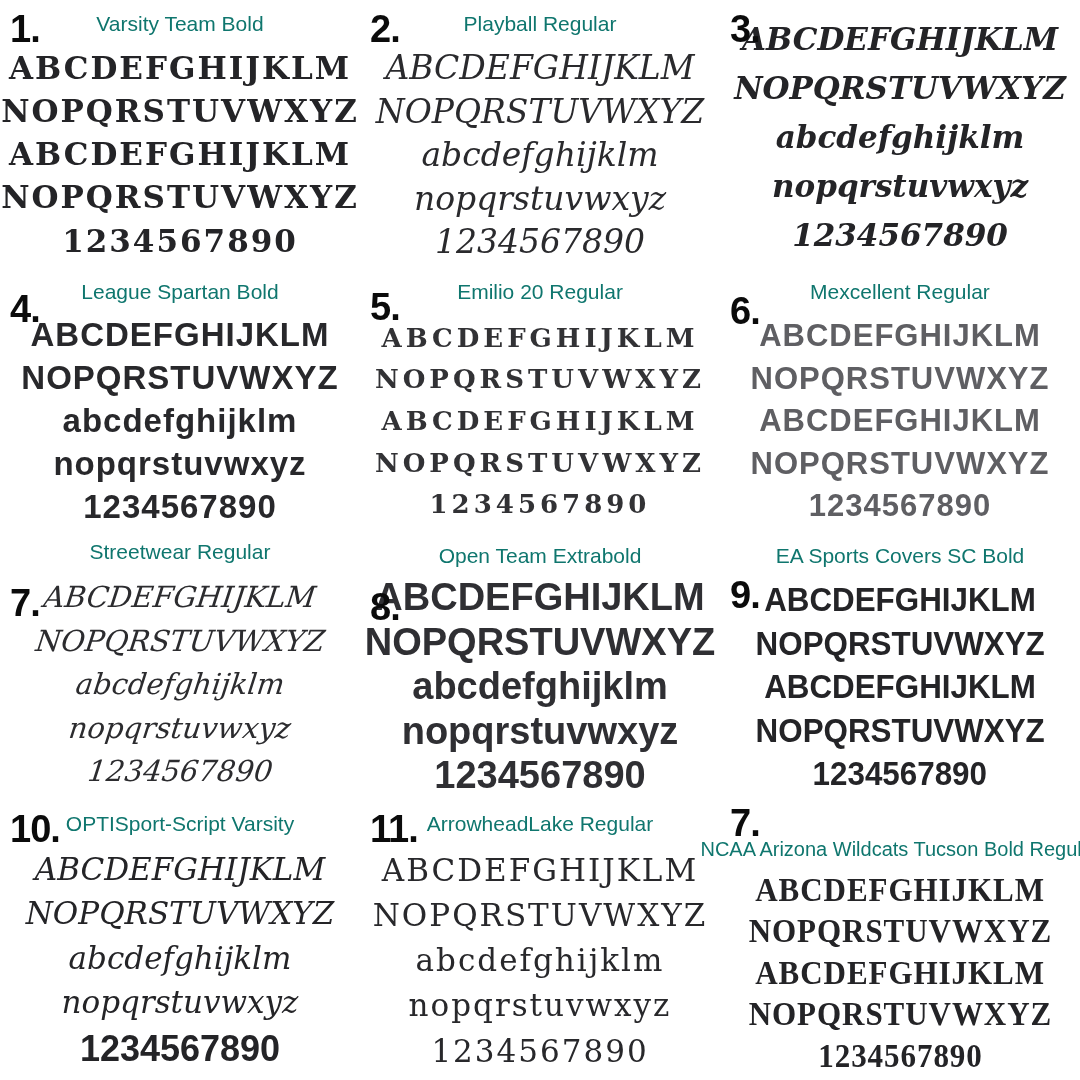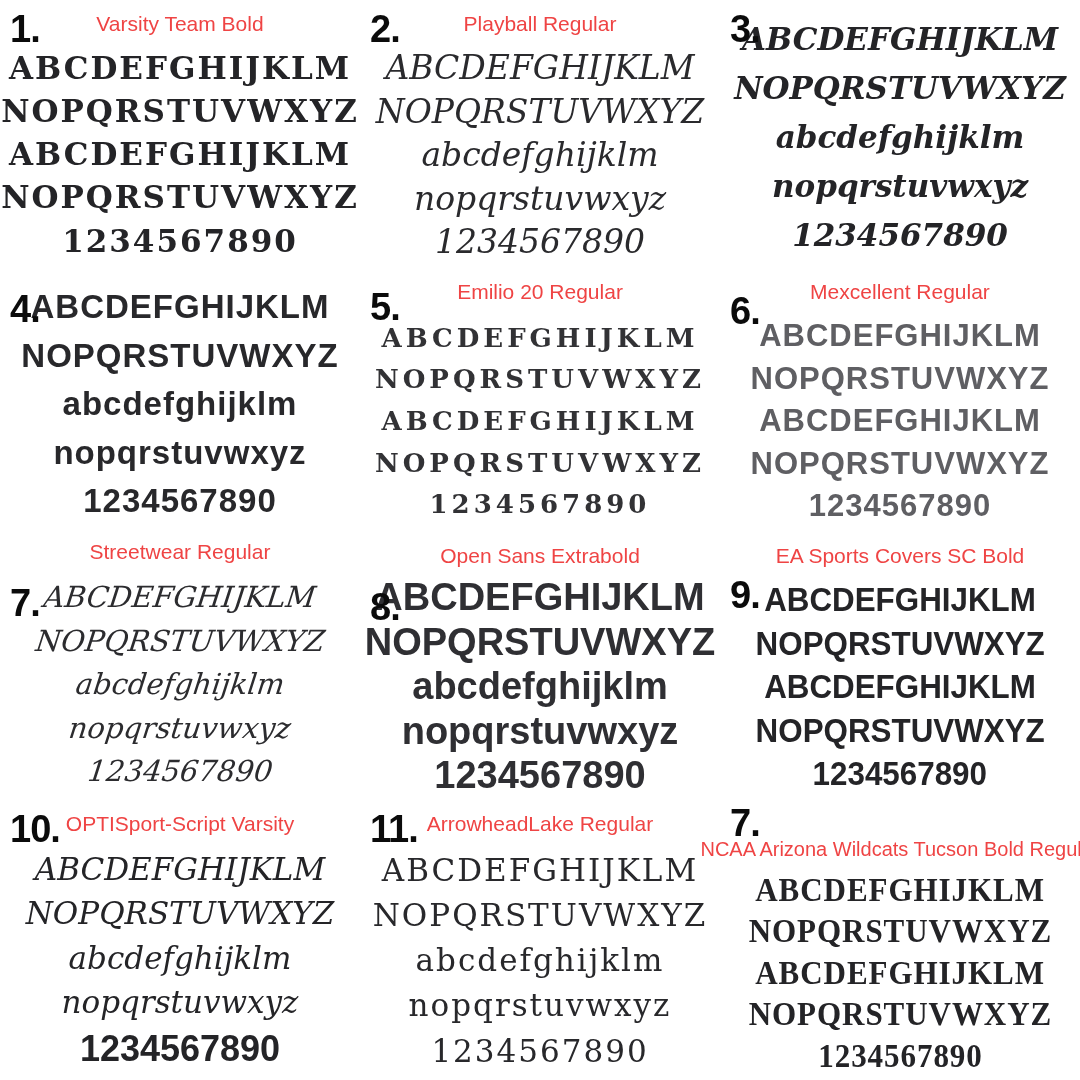--- a/index.html
+++ b/index.html
@@ -21,21 +21,21 @@
     padding-top:8px;box-sizing:border-box;
   }
   .num{
     position:absolute;left:10px;top:10px;
     font-family:"Liberation Sans",sans-serif;
     font-weight:900;font-size:38px;color:#0b0b0b;
     letter-spacing:-1px;line-height:1;
   }
   .label{
     font-family:"Liberation Sans",sans-serif;
-    font-size:21px;color:#ef4444;font-weight:400;
+    font-size:21px;color:#0f766e;font-weight:400;
     margin:4px 0 6px 0;text-align:center;white-space:nowrap;
   }
   .lines{
     display:flex;flex-direction:column;align-items:center;
     justify-content:space-evenly;flex:1;width:100%;
   }
   .line{white-space:nowrap;line-height:1.08;color:#232326;}
 
   
   .c1 .line{font-family:"DejaVu Serif",serif;font-weight:900;font-size:31px;letter-spacing:2px;color:#242427;}
@@ -107,20 +107,21 @@
       <div class="line">ABCDEFGHIJKLM</div>
       <div class="line">NOPQRSTUVWXYZ</div>
       <div class="line">abcdefghijklm</div>
       <div class="line">nopqrstuvwxyz</div>
       <div class="line">1234567890</div>
     </div>
   </section>
 
   <section class="cell c4">
     <div class="num">4.</div>
+    <div class="label">League Spartan Bold</div>
     <div class="lines">
       <div class="line">ABCDEFGHIJKLM</div>
       <div class="line">NOPQRSTUVWXYZ</div>
       <div class="line">abcdefghijklm</div>
       <div class="line">nopqrstuvwxyz</div>
       <div class="line">1234567890</div>
     </div>
   </section>
 
   <section class="cell c5">
@@ -154,21 +155,21 @@
       <div class="line">ABCDEFGHIJKLM</div>
       <div class="line">NOPQRSTUVWXYZ</div>
       <div class="line">abcdefghijklm</div>
       <div class="line">nopqrstuvwxyz</div>
       <div class="line">1234567890</div>
     </div>
   </section>
 
   <section class="cell c8">
     <div class="num">8.</div>
-    <div class="label">Open Sans Extrabold</div>
+    <div class="label">Open Team Extrabold</div>
     <div class="lines">
       <div class="line">ABCDEFGHIJKLM</div>
       <div class="line">NOPQRSTUVWXYZ</div>
       <div class="line">abcdefghijklm</div>
       <div class="line">nopqrstuvwxyz</div>
       <div class="line">1234567890</div>
     </div>
   </section>
 
   <section class="cell c9">

